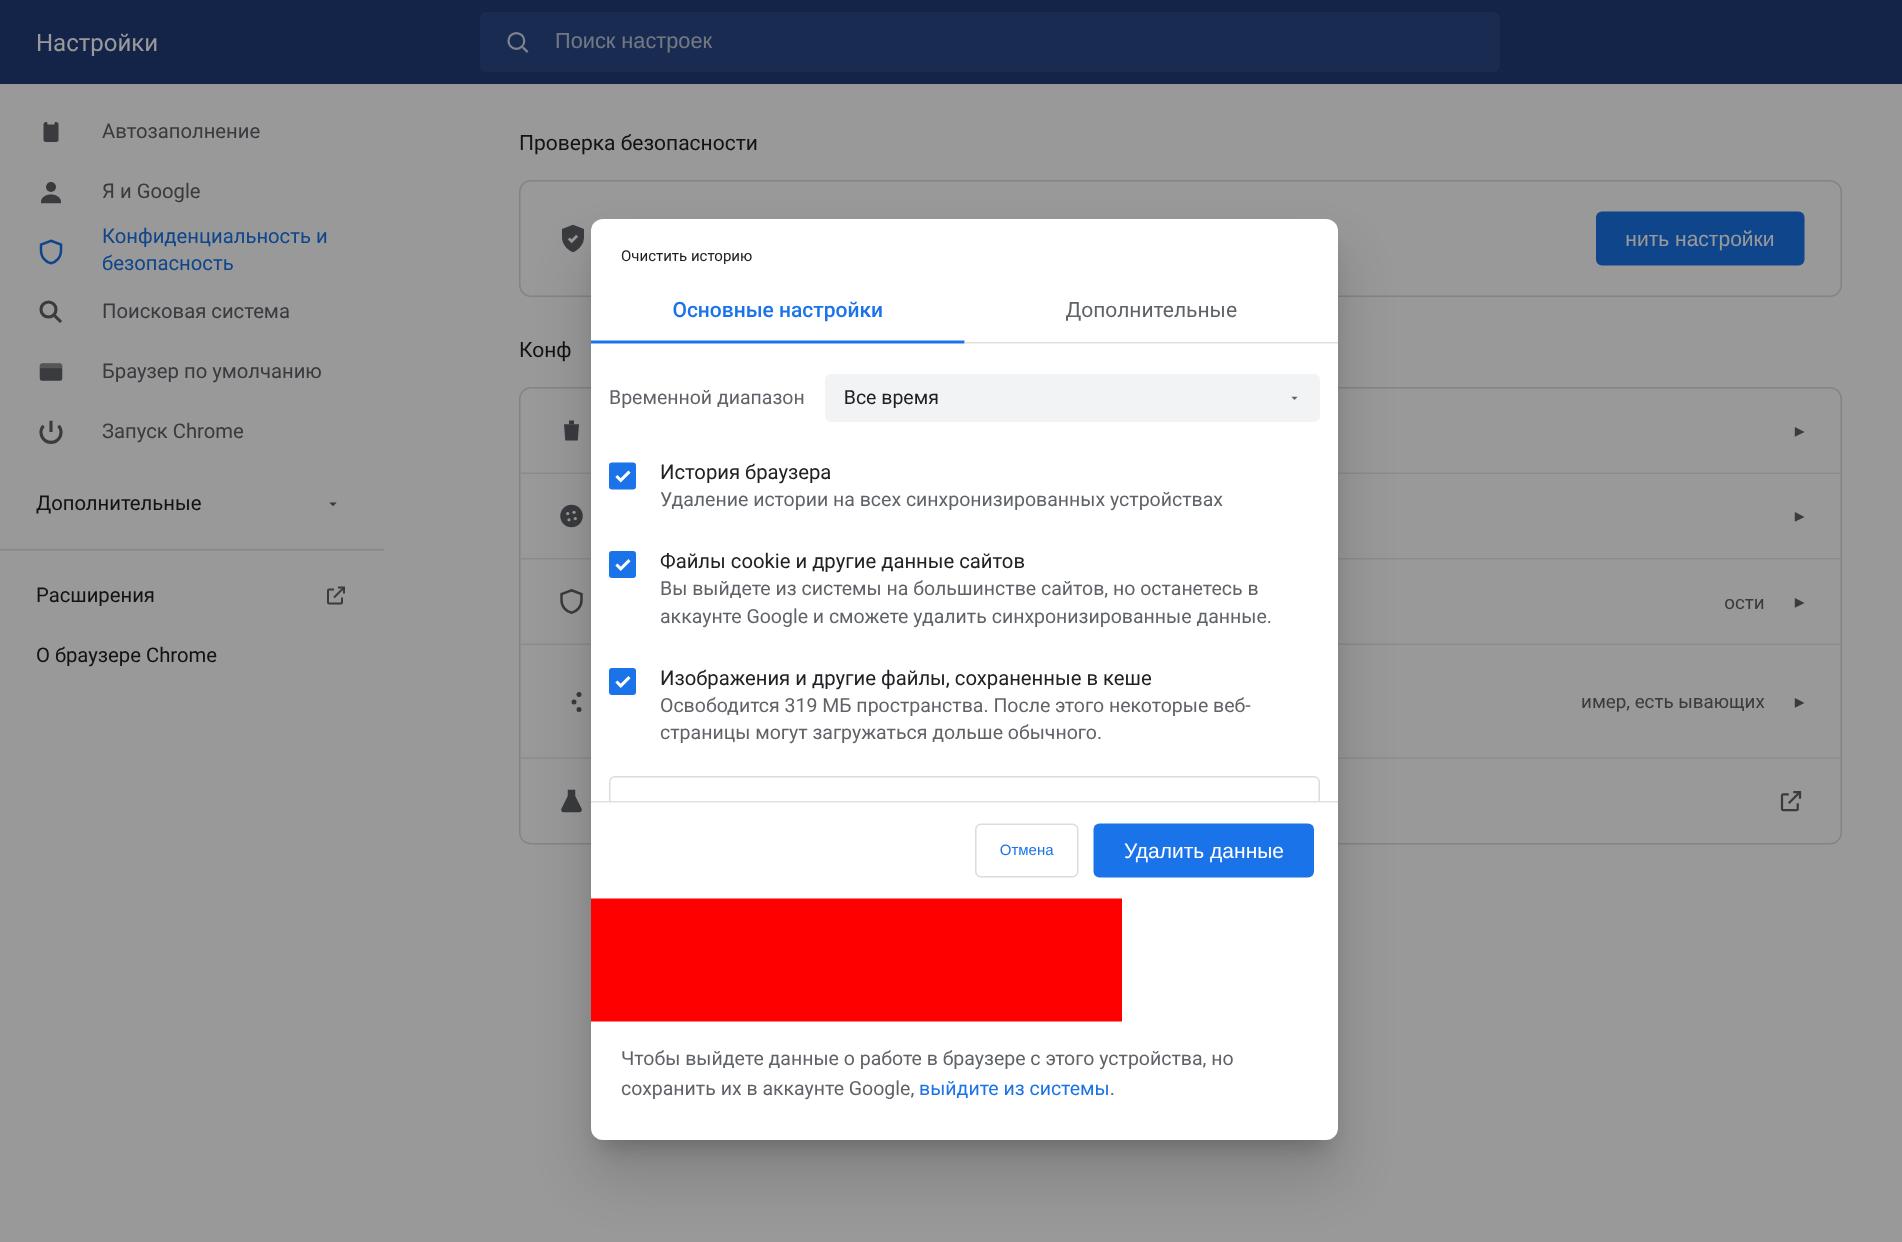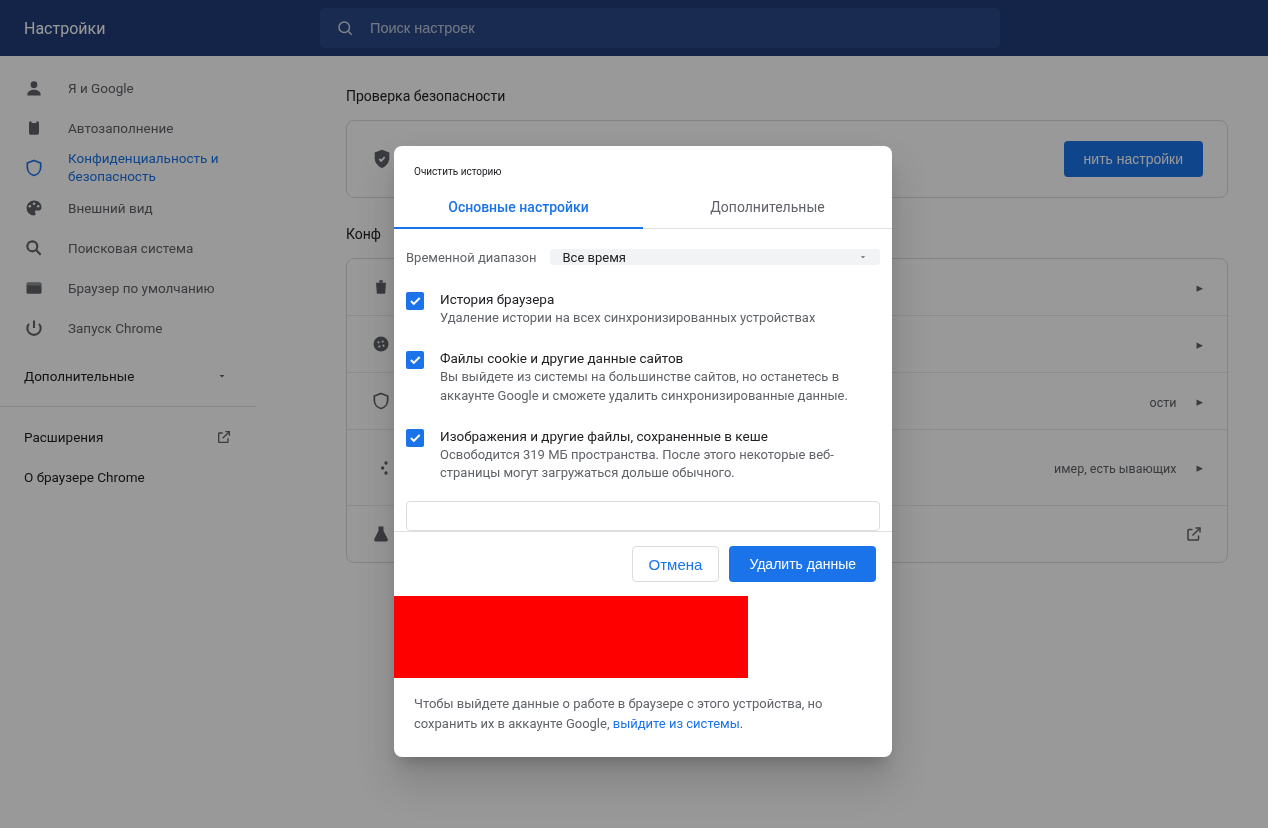--- a/index.html
+++ b/index.html
@@ -123,21 +123,21 @@
 .d-body {
   overflow-y:auto; padding: 16px 8px 0 8px;
   border-bottom: 1px solid #e0e0e0;
   flex: 1;
   min-height: 0;
   position: relative;
 }
 .range-row { display:flex; align-items:center; gap:14px; margin:4px 4px 18px 4px;}
 .range-label { font-size:13px; color:#5f6368;}
 .select {
-  flex:1; background:#f1f3f4; height:16px; border-radius:4px;
+  flex:1; background:#f1f3f4; height:32px; border-radius:4px;
   display:flex; align-items:center; justify-content:space-between;
   padding:0 12px; font-size:13px; cursor:pointer;
 }
 .opt-row { display:flex; gap:16px; padding:8px 4px 14px 4px;}
 .cb {
   width:18px; height:18px; border-radius:2px; background:#1a73e8;
   display:flex; align-items:center; justify-content:center; flex:none;
   margin-top:1px;
 }
 .opt-txt .t { font-size:13.5px; color:#202124; }
@@ -146,21 +146,21 @@
   border:1px solid #dadce0; border-radius:4px; margin:4px 4px 0 4px;
   display:flex; gap:14px; padding:14px;
 }
 .link { color:#1a73e8; cursor:pointer; }
 .d-actions {
   display:flex; justify-content:flex-end; gap:10px; padding:14px 16px;
   flex: none;
 }
 .btn-text {
   background:#fff; border:1px solid #dadce0; color:#1a73e8;
-  height:36px; padding:0 16px; border-radius:4px; font-size:15px; cursor:pointer;
+  height:36px; padding:0 16px; border-radius:4px; font-size:10px; cursor:pointer;
 }
 .red-block {
   background:#fe0000; height:82px; width:354px; flex:none;
   margin-left: 0;
 }
 .d-foot {
   font-size:13px; color:#5f6368; padding:16px 20px 24px; line-height:1.5;
 }
 svg { display:block; }
 
@@ -183,53 +183,42 @@
     </span>
     <input placeholder="Поиск настроек" style="">
   </div>
 </div>
 
 <div class="main">
   <div class="sidebar">
     <div class="side-item">
       <span class="icon">
           <svg width="20" height="20" viewBox="0 0 24 24" fill="#5f6368">
+            <rect x="6" y="4" width="12" height="16" rx="2"></rect>
+            <rect x="9" y="2" width="6" height="4" rx="1" fill="#fff"></rect>
+          </svg>
+        </span>
+      <span>Автозаполнение</span>
+    </div>
+    <div class="side-item">
+      <span class="icon">
+          <svg width="20" height="20" viewBox="0 0 24 24" fill="#5f6368">
             <circle cx="12" cy="8" r="4"></circle>
             <path d="M4 20c0-4 4-6 8-6s8 2 8 6v1H4z"></path>
           </svg>
         </span>
       <span>Я и Google</span>
     </div>
-    <div class="side-item">
-      <span class="icon">
-          <svg width="20" height="20" viewBox="0 0 24 24" fill="#5f6368">
-            <rect x="6" y="4" width="12" height="16" rx="2"></rect>
-            <rect x="9" y="2" width="6" height="4" rx="1" fill="#fff"></rect>
-          </svg>
-        </span>
-      <span>Автозаполнение</span>
-    </div>
     <div class="side-item active">
       <span class="icon">
           <svg width="20" height="20" viewBox="0 0 24 24" fill="none" stroke="#1a73e8" stroke-width="2">
             <path d="M12 3l8 3v5c0 5-3.5 9-8 10-4.5-1-8-5-8-10V6z"></path>
           </svg>
         </span>
       <span style="line-height:1.3;">Конфиденциальность и безопасность</span>
-    </div>
-    <div class="side-item">
-      <span class="icon">
-          <svg width="20" height="20" viewBox="0 0 24 24" fill="#5f6368">
-            <path d="M12 3a9 9 0 100 18c1 0 2-.5 2-2 0-1-1-1.5-1-2.5s1-1.5 2-1.5h2a4 4 0 004-4c0-4.5-4-8-9-8z"></path>
-            <circle cx="7" cy="10" r="1.5" fill="#fff"></circle>
-            <circle cx="12" cy="7" r="1.5" fill="#fff"></circle>
-            <circle cx="17" cy="10" r="1.5" fill="#fff"></circle>
-          </svg>
-        </span>
-      <span>Внешний вид</span>
     </div>
     <div class="side-item">
       <span class="icon">
           <svg width="20" height="20" viewBox="0 0 24 24" fill="none" stroke="#5f6368" stroke-width="2.5">
             <circle cx="10" cy="10" r="6"></circle>
             <line x1="20" y1="20" x2="14.5" y2="14.5"></line>
           </svg>
         </span>
       <span>Поисковая система</span>
     </div>

